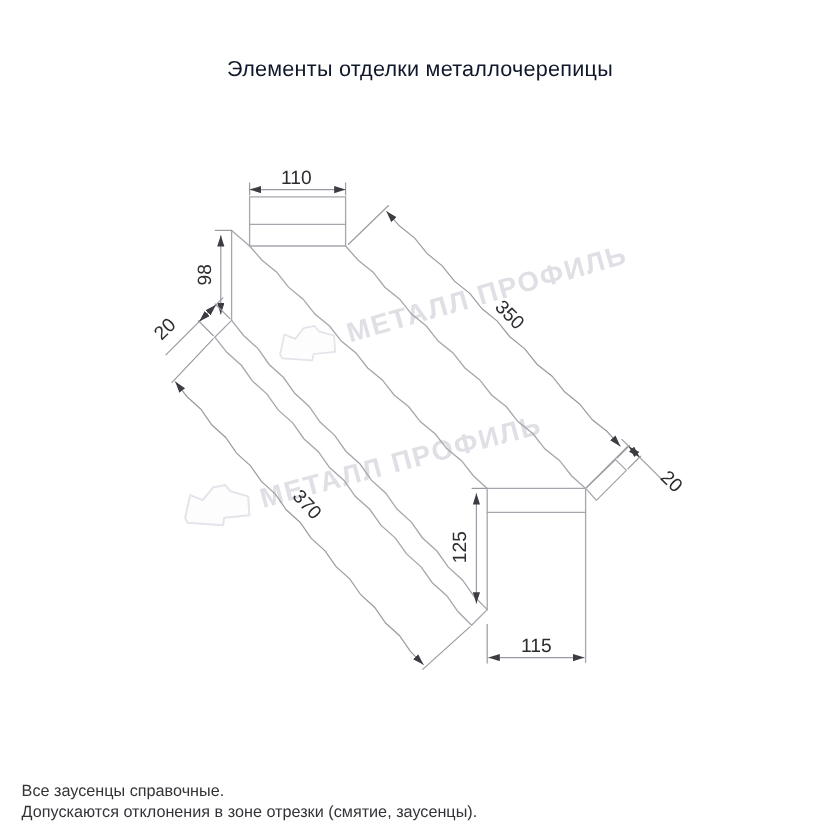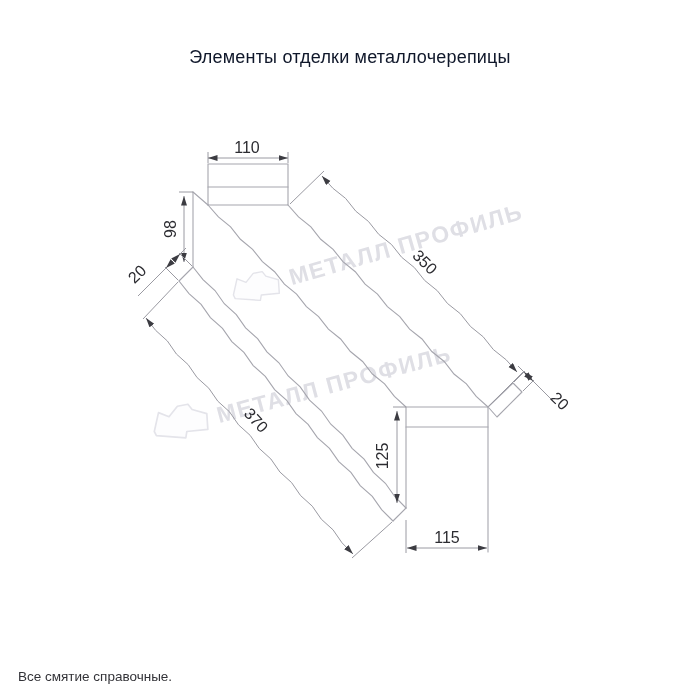--- a/index.html
+++ b/index.html
@@ -106,16 +106,17 @@
     </g>
 
     <g>
       <path class="dim" d="M406,520 V553"></path>
       <line class="dim" x1="407" y1="548" x2="487" y2="548" marker-start="url(#arr)" marker-end="url(#arr)"></line>
       <text class="dimtxt" text-anchor="middle" x="447" y="543">115</text>
     </g>
   </svg>
 
   <div class="footer">
-    <div>Все смятие справочные.</div>
+    <div>Все заусенцы справочные.</div>
+    <div>Допускаются отклонения в зоне отрезки (смятие, заусенцы).</div>
   </div>
 
 </div>
 
 </body></html>

